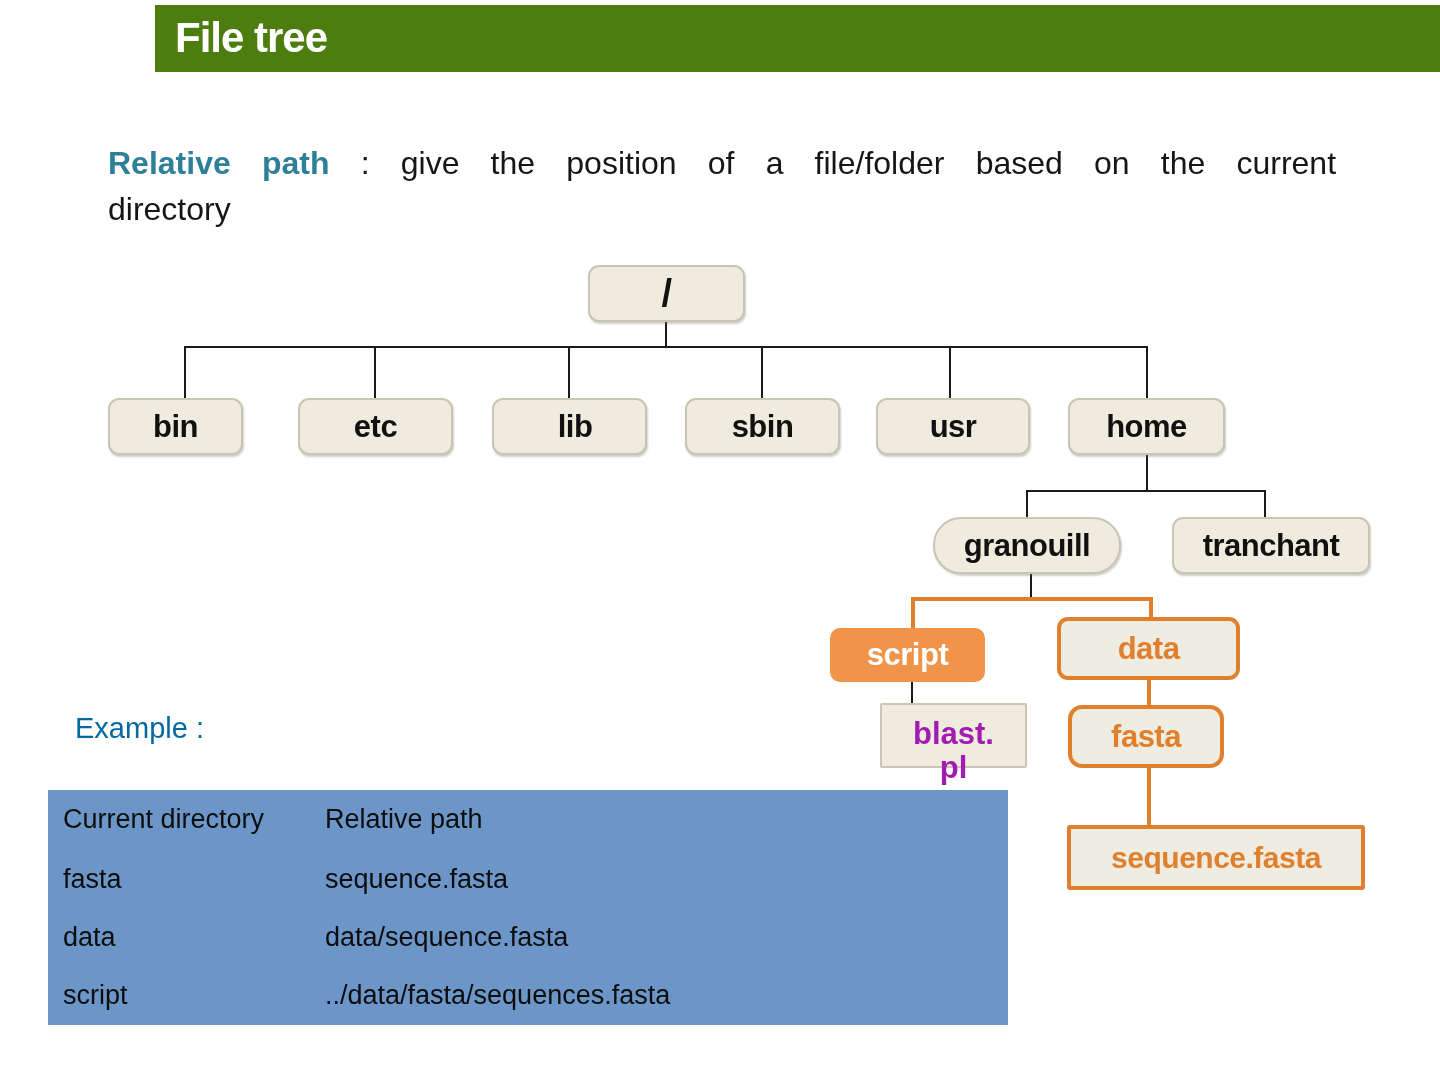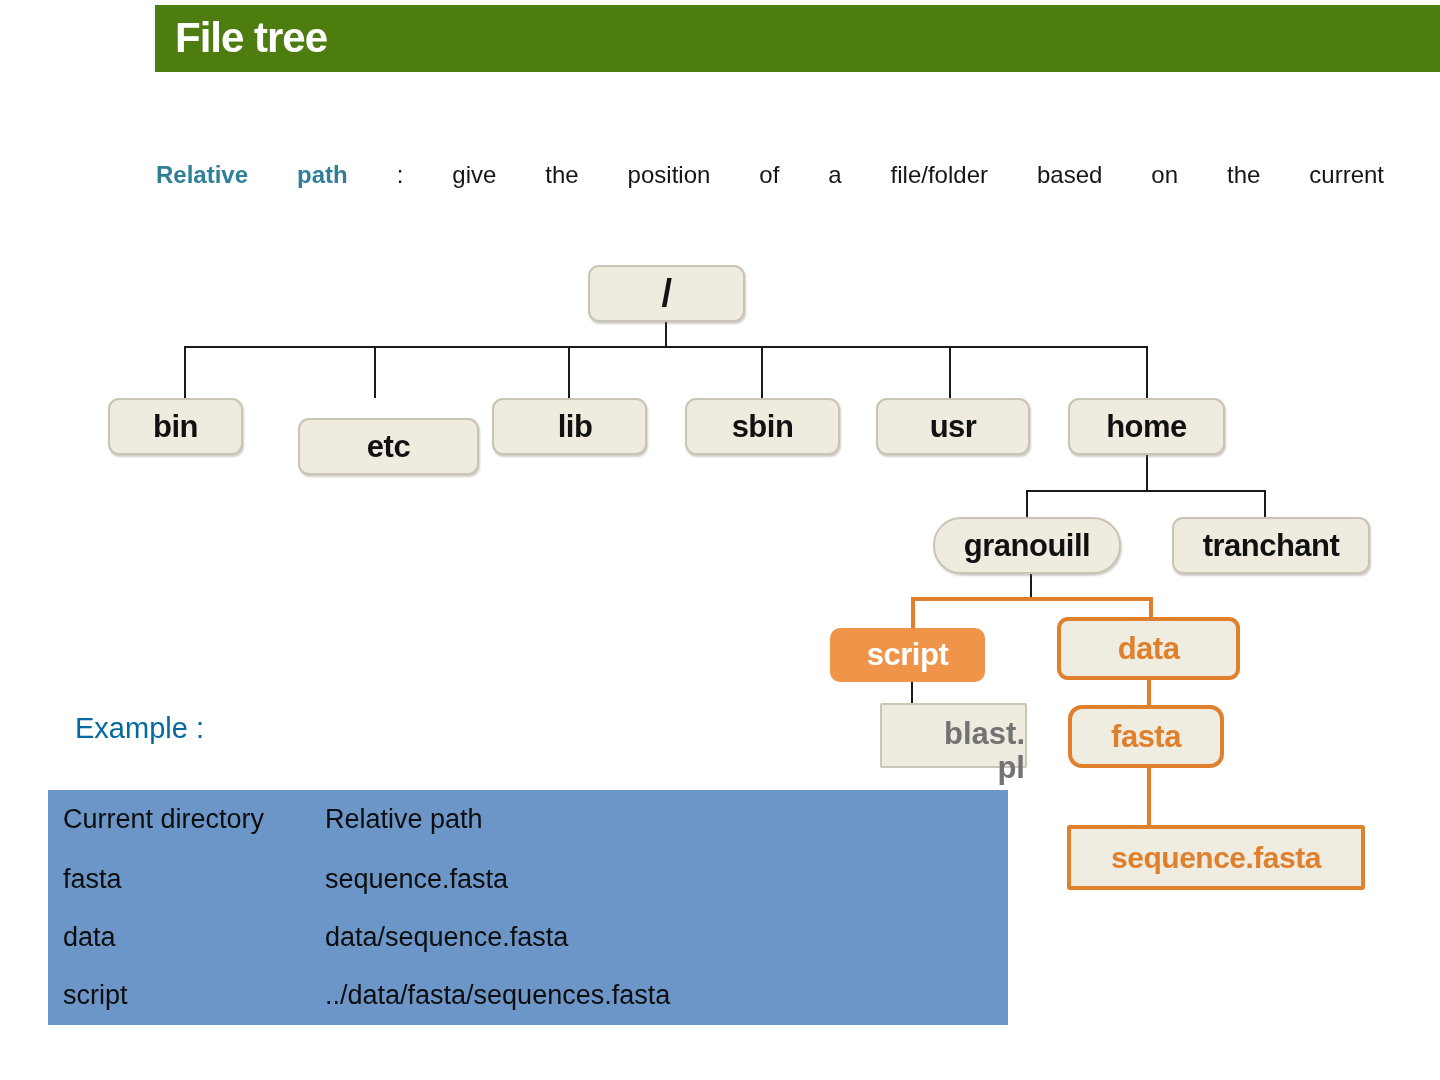--- a/index.html
+++ b/index.html
@@ -5,21 +5,21 @@
   html,body{margin:0;padding:0;}
   body{font-family:"Liberation Sans","DejaVu Sans",sans-serif;background:#ffffff;}
   #slide{position:relative;width:1440px;height:1080px;background:#ffffff;overflow:hidden;}
 
   
   .header-bar{position:absolute;left:155px;top:5px;width:1285px;height:67px;background:#4d7c0f;}
   .header-title{position:absolute;left:20px;top:0;height:67px;line-height:65px;
     color:#ffffff;font-size:42px;font-weight:bold;letter-spacing:-1px;}
 
   
-  .intro{position:absolute;left:108px;top:152px;width:1228px;font-size:24px;color:#161616;margin-left:48px;}
+  .intro{position:absolute;left:108px;top:140px;width:1228px;font-size:32px;color:#161616;}
   .intro-line1{display:block;width:100%;text-align:justify;text-align-last:justify;line-height:46px;}
   .intro-line2{display:block;line-height:46px;}
   .term{color:#2e8099;font-weight:bold;}
 
   
   .node{position:absolute;display:flex;align-items:center;justify-content:center;
     background:#efecdf;border:2px solid #c9c5b5;border-radius:11px;
     box-shadow:1px 2px 2px rgba(120,115,95,.35);
     font-weight:bold;font-size:31px;color:#111;letter-spacing:-0.5px;box-sizing:border-box;z-index:3;}
   .node-orange-border{border:4px solid #e07f2c;color:#e07f2c;background:#efece1;box-shadow:none;}
@@ -34,34 +34,35 @@
   .oline.v{width:4px;}
 
   
   .example-label{position:absolute;left:75px;top:712px;font-size:29px;color:#0369a1;}
   .path-table{position:absolute;left:48px;top:790px;width:960px;height:235px;background:#6d96c8;}
   .trow{position:absolute;left:15px;width:930px;height:32px;font-size:27px;color:#0d0d0d;}
   .tcell1{position:absolute;left:0;top:0;}
   .tcell2{position:absolute;left:262px;top:0;}
 
   .blast-box{position:absolute;display:block;background:#efecdf;border:2px solid #cac6b6;
-    border-radius:2px;box-sizing:border-box;text-align:right;font-weight:bold;font-size:31px;
-    color:#737373;line-height:34px;padding-top:12px;overflow:visible;z-index:3;}
+    border-radius:2px;box-sizing:border-box;text-align:center;font-weight:bold;font-size:31px;
+    color:#a21caf;line-height:34px;padding-top:12px;overflow:visible;z-index:3;}
 </style>
 </head>
 <body>
 
 <div id="slide">
 
   <div class="header-bar">
     <div class="header-title">File tree</div>
   </div>
 
   <div class="intro">
     <span class="intro-line1"><span class="term">Relative path</span> <span>:</span> <span>give the position of a file/folder based on the current</span></span>
+    <span class="intro-line2">directory</span>
   </div>
 
   <div class="vline" style="left:665px;top:322px;height:25px;"></div>
   <div class="hline" style="left:184px;top:346px;width:964px;"></div>
   <div class="vline" style="left:184px;top:346px;height:52px;"></div>
   <div class="vline" style="left:374px;top:346px;height:52px;"></div>
   <div class="vline" style="left:568px;top:346px;height:52px;"></div>
   <div class="vline" style="left:761px;top:346px;height:52px;"></div>
   <div class="vline" style="left:949px;top:346px;height:52px;"></div>
   <div class="vline" style="left:1146px;top:346px;height:52px;"></div>
@@ -78,21 +79,21 @@
   <div class="oline v" style="left:1147px;top:678px;height:29px;"></div>
   <div class="oline v" style="left:1147px;top:766px;height:61px;"></div>
 
   <div class="node" style="left:588px;top:265px;width:157px;height:57px;font-size:38px;">
       <span>/</span>
     </div>
 
   <div class="node" style="left:108px;top:398px;width:135px;height:57px;">
       <span>bin</span>
     </div>
-  <div class="node" style="left:298px;top:418px;width:181px;height:57px;">
+  <div class="node" style="left:298px;top:398px;width:155px;height:57px;">
       <span>etc</span>
     </div>
   <div class="node" style="left:492px;top:398px;width:155px;height:57px;padding-left:11px;">
       <span>lib</span>
     </div>
   <div class="node" style="left:685px;top:398px;width:155px;height:57px;">
       <span>sbin</span>
     </div>
   <div class="node" style="left:876px;top:398px;width:154px;height:57px;">
       <span>usr</span>

